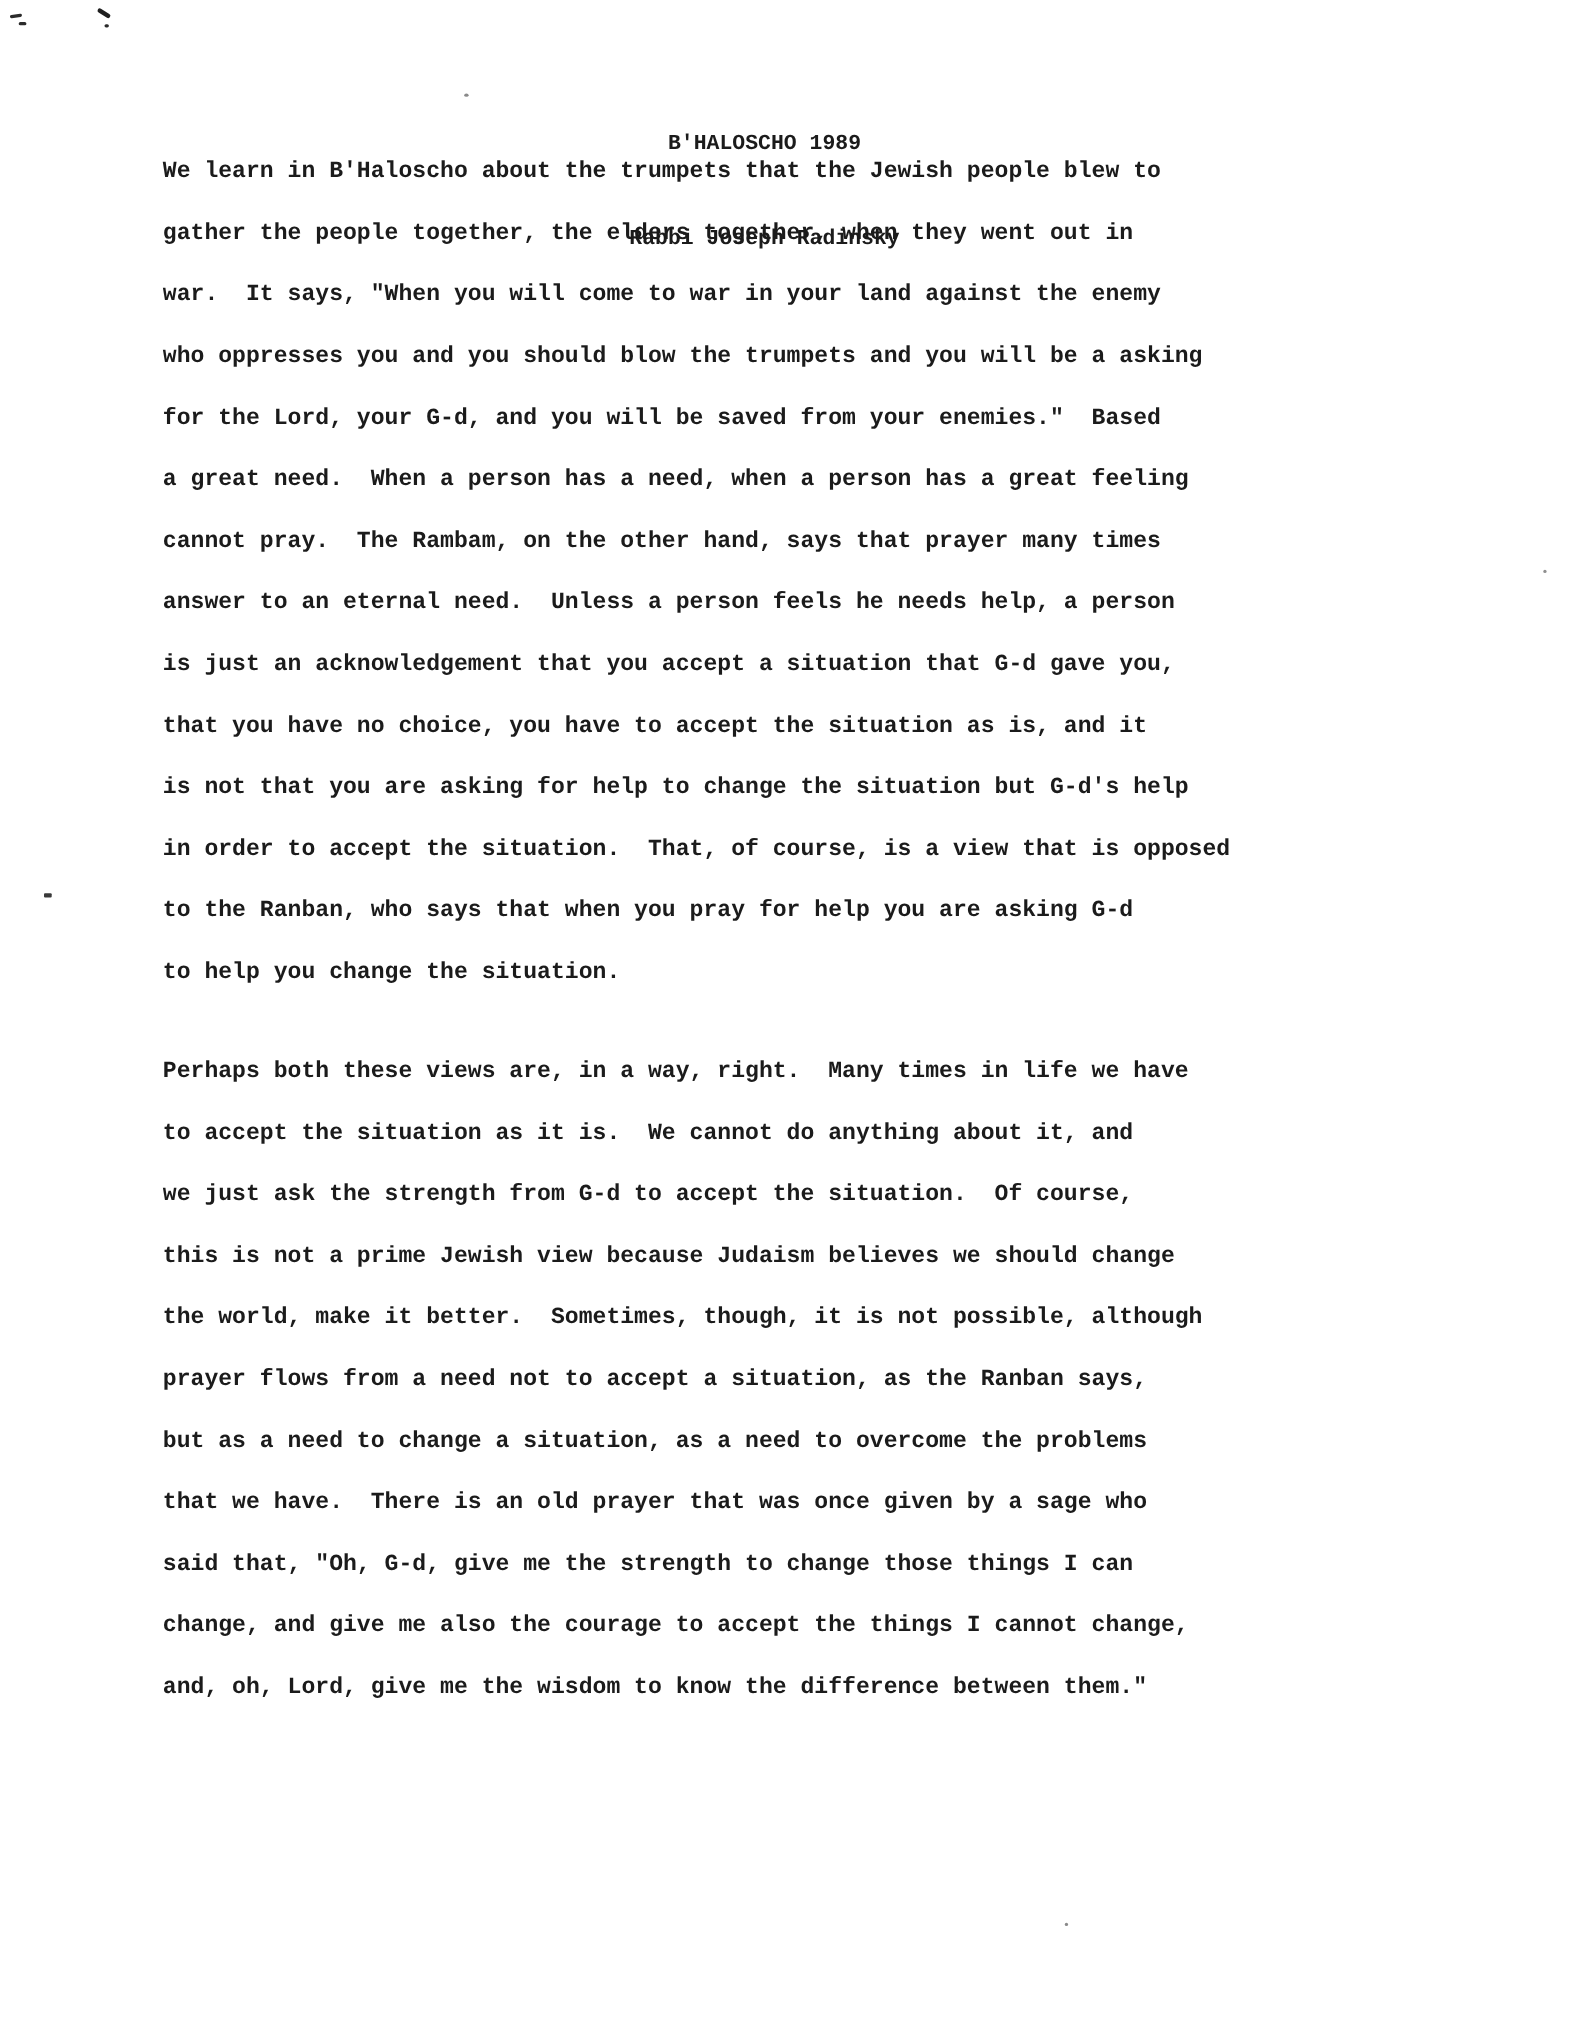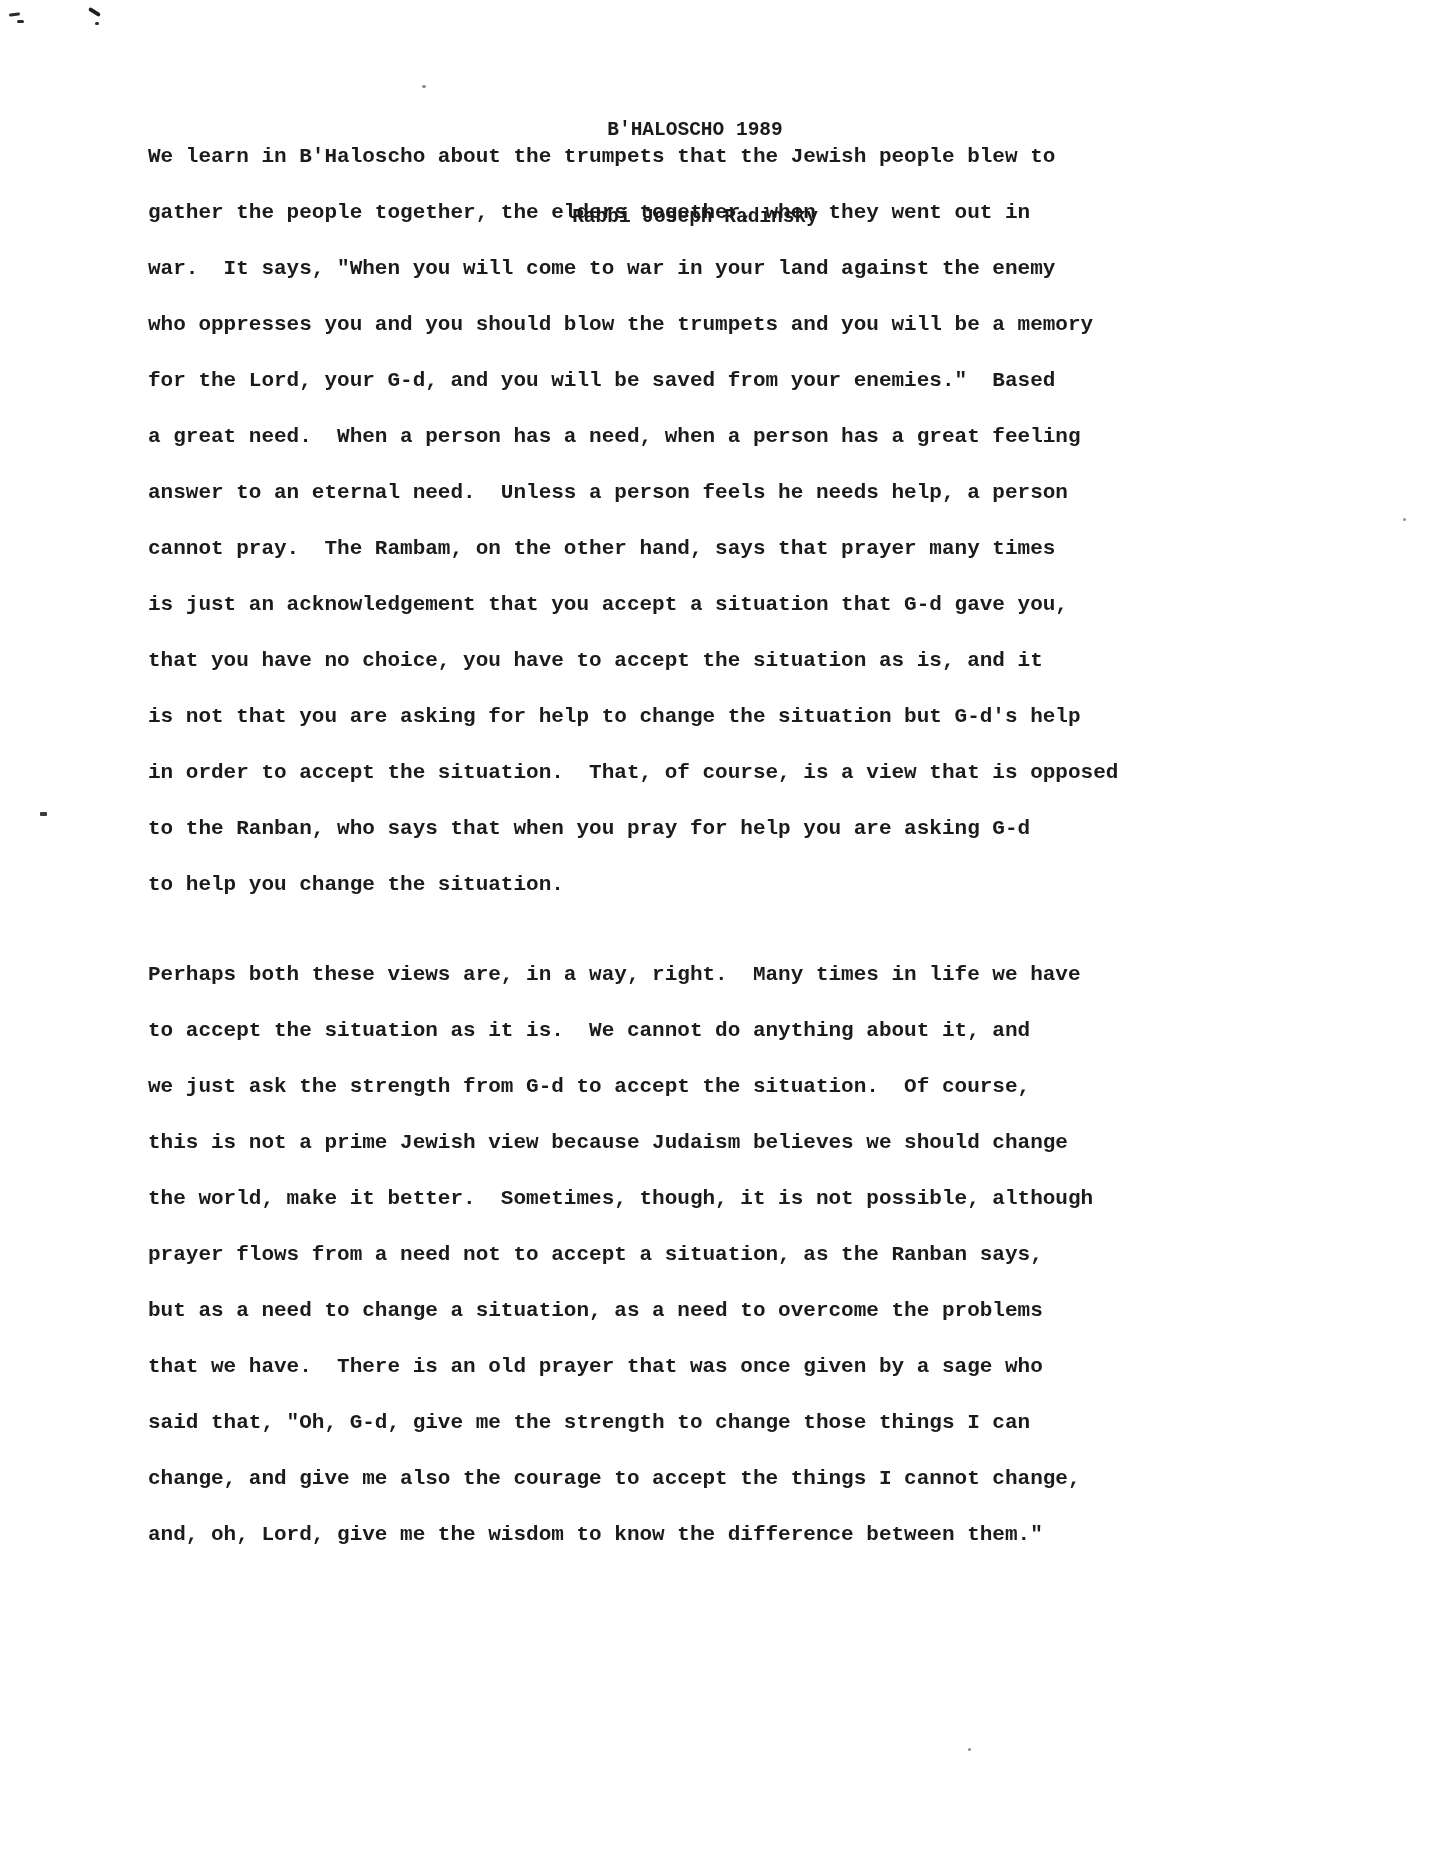--- a/index.html
+++ b/index.html
@@ -70,25 +70,25 @@
   <header class="doc-header">
     <div>B'HALOSCHO 1989</div>
     <div>Rabbi Joseph Radinsky</div>
   </header>
 
   <main class="doc-body">
       <div class="paragraph">
         <div class="line">We learn in B'Haloscho about the trumpets that the Jewish people blew to</div>
         <div class="line">gather the people together, the elders together, when they went out in</div>
         <div class="line">war.  It says, "When you will come to war in your land against the enemy</div>
-        <div class="line">who oppresses you and you should blow the trumpets and you will be a memory</div>
+        <div class="line">who oppresses you and you should blow the trumpets and you will be a asking</div>
         <div class="line">for the Lord, your G-d, and you will be saved from your enemies."  Based</div>
         <div class="line">a great need.  When a person has a need, when a person has a great feeling</div>
+        <div class="line">cannot pray.  The Rambam, on the other hand, says that prayer many times</div>
         <div class="line">answer to an eternal need.  Unless a person feels he needs help, a person</div>
-        <div class="line">cannot pray.  The Rambam, on the other hand, says that prayer many times</div>
         <div class="line">is just an acknowledgement that you accept a situation that G-d gave you,</div>
         <div class="line">that you have no choice, you have to accept the situation as is, and it</div>
         <div class="line">is not that you are asking for help to change the situation but G-d's help</div>
         <div class="line">in order to accept the situation.  That, of course, is a view that is opposed</div>
         <div class="line">to the Ranban, who says that when you pray for help you are asking G-d</div>
         <div class="line">to help you change the situation.</div>
       </div>
       <div class="paragraph">
         <div class="line">Perhaps both these views are, in a way, right.  Many times in life we have</div>
         <div class="line">to accept the situation as it is.  We cannot do anything about it, and</div>

